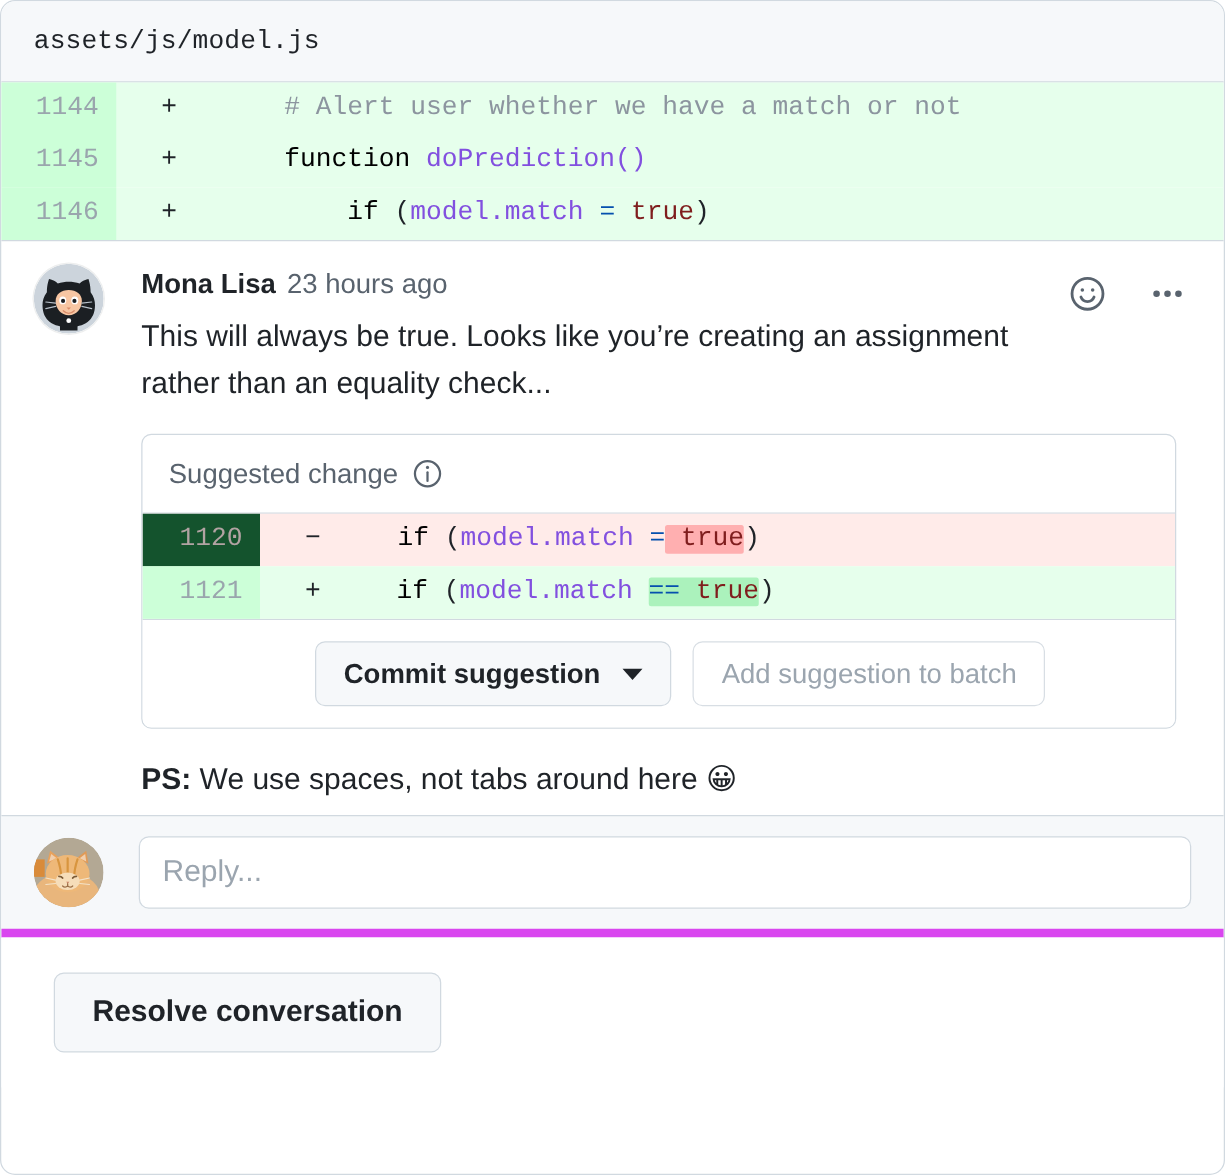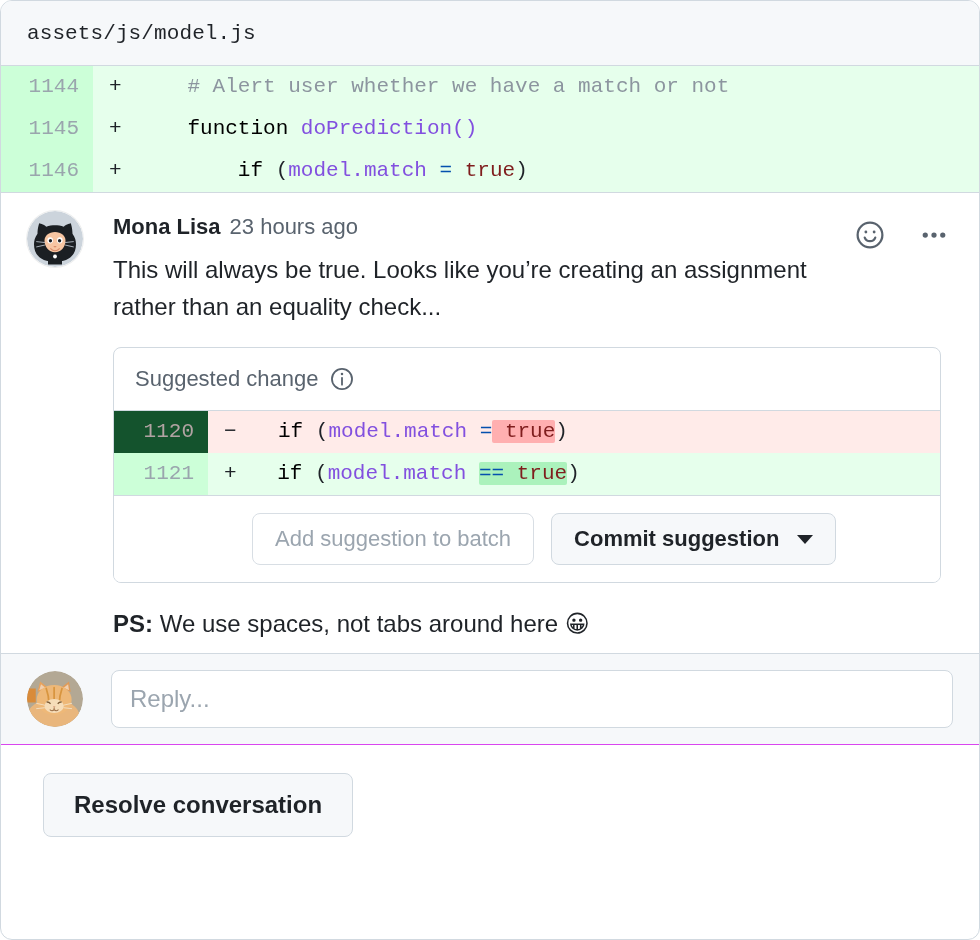--- a/index.html
+++ b/index.html
@@ -47,20 +47,21 @@
   .diff {
     font-family: "Liberation Mono", "DejaVu Sans Mono", monospace;
     font-size: 21px;
     line-height: 42px;
     border-bottom: 1px solid #d1d9e0;
   }
   .diff-row {
     display: flex;
     align-items: flex-start;
     background: #e6ffec;
+    gap: 20px;
   }
   .diff-row.del { background: #ffebe9; }
   .ln {
     width: 92px;
     min-width: 92px;
     text-align: right;
     padding-right: 14px;
     box-sizing: border-box;
     color: #9aa5ad;
     background: #ccffd8;
@@ -226,21 +227,21 @@
     color: #1f2328;
     margin-top: 22px;
   }
   .ps-label { font-weight: bold; }
   .emoji { font-family: "DejaVu Sans", sans-serif; }
 
   
   .reply-zone {
     background: #f6f8fa;
     border-top: 1px solid #d1d9e0;
-    border-bottom: 1px solid #d946ef;
+    border-bottom: 7px solid #d946ef;
     padding: 16px 26px;
     display: flex;
     align-items: center;
   }
   .reply-avatar {
     width: 56px; height: 56px; min-width: 56px;
     border-radius: 50%;
     overflow: hidden;
     margin-right: 28px;
   }
@@ -363,26 +364,26 @@
                 <div class="code"><span class="tab-mark"></span><span class="tk-kw">if</span><span class="tk-pun"> (</span><span class="tk-var">model.match</span><span class="tk-pun"> </span><span class="tk-op">=</span><span class="wd-del"><span class="tk-pun"> </span><span class="tk-con">true</span></span><span class="tk-pun">)</span></div>
               </div>
               <div class="diff-row">
                 <div class="ln">1121</div>
                 <div class="sign">+</div>
                 <div class="code"><span class="tk-pun">  </span><span class="tk-kw">if</span><span class="tk-pun"> (</span><span class="tk-var">model.match</span><span class="tk-pun"> </span><span class="wd-add"><span class="tk-op">==</span><span class="tk-pun"> </span><span class="tk-con">true</span></span><span class="tk-pun">)</span></div>
               </div>
             </div>
 
           <div class="sg-actions">
-            <button class="btn disabled">
-              <span>Add suggestion to batch</span>
-            </button>
             <button class="btn">
               <span>Commit suggestion</span>
               <span class="caret"></span>
+            </button>
+            <button class="btn disabled">
+              <span>Add suggestion to batch</span>
             </button>
           </div>
         </div>
 
         <div class="ps-line">
           <span class="ps-label">PS:</span><span> We use spaces, not tabs around here </span><span class="emoji">😀</span>
         </div>
       </div>
     </div>
   </div>

